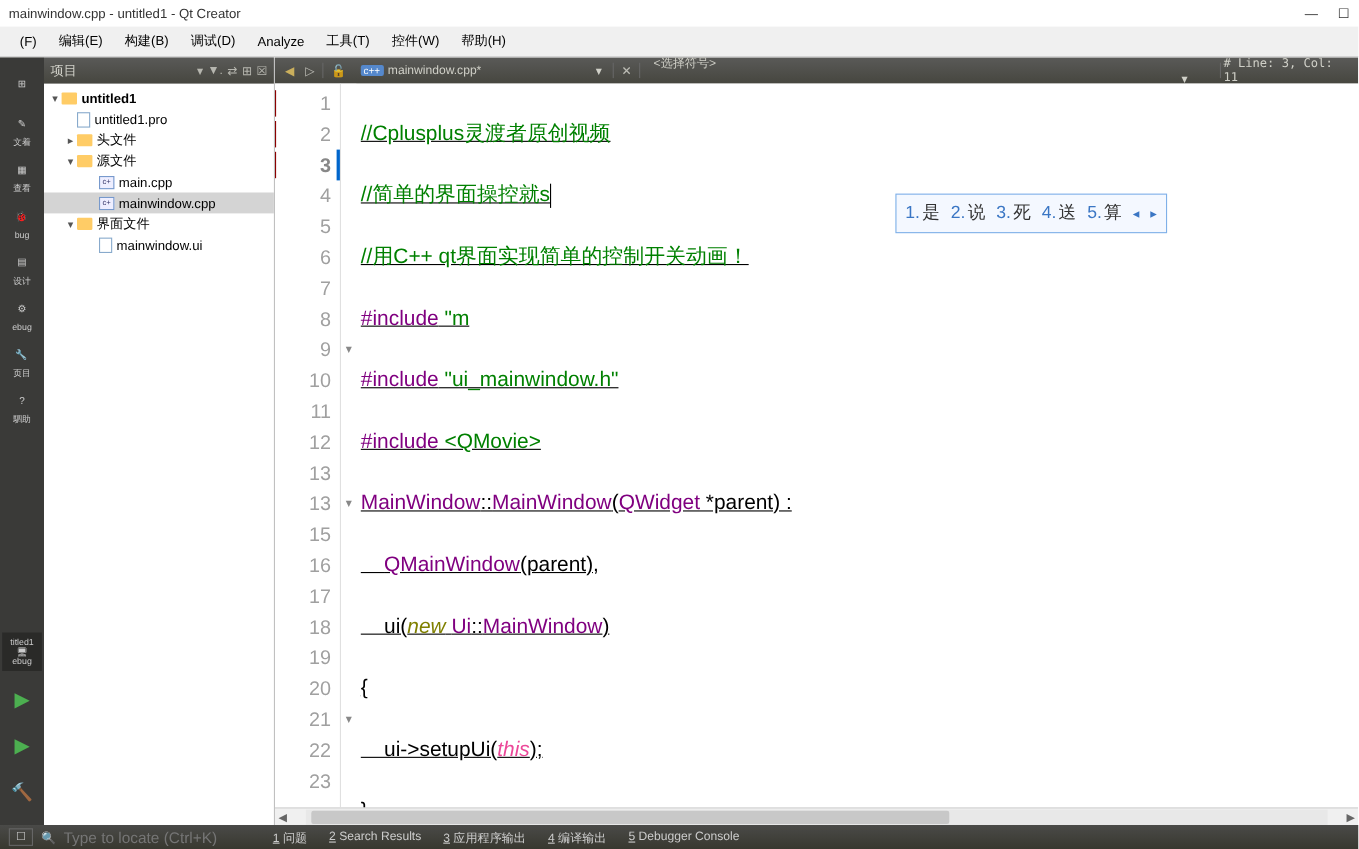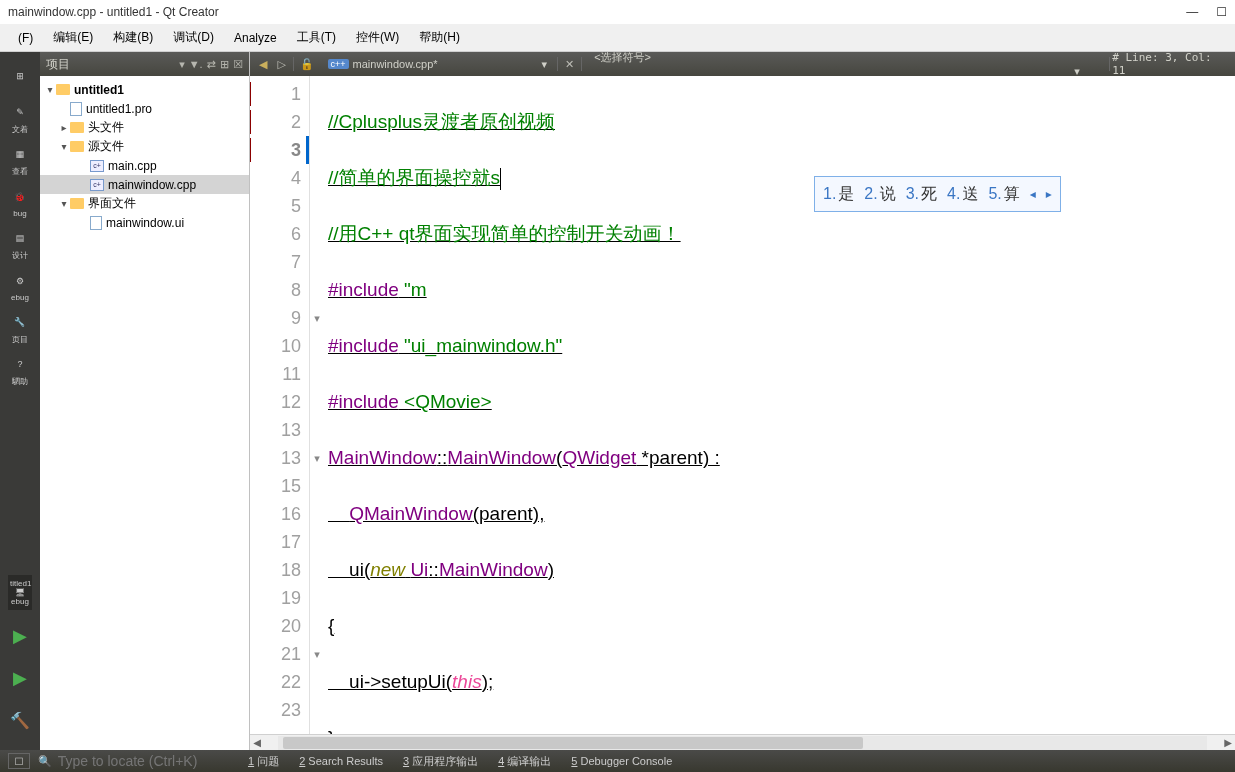--- a/index.html
+++ b/index.html
@@ -15,21 +15,21 @@
 .main { flex: 1; display: flex; overflow: hidden; }
 
 .sidebar-left { width: 40px; background: #3a3a38; display: flex; flex-direction: column; align-items: center; padding-top: 4px; color: #ccc; font-size: 9px; }
 .side-icon { width: 32px; height: 40px; display: flex; flex-direction: column; align-items: center; justify-content: center; margin-bottom: 2px; cursor: pointer; }
 .side-icon .ico { width: 20px; height: 20px; display: flex; align-items: center; justify-content: center; }
 .side-label { font-size: 8px; margin-top: 2px; }
 .sidebar-bottom { margin-top: auto; width: 100%; display: flex; flex-direction: column; align-items: center; padding-bottom: 8px; }
 .run-btn { color: #4caf50; font-size: 18px; }
 .debug-btn { color: #4caf50; font-size: 18px; position: relative; }
 .build-btn { color: #888; font-size: 16px; }
-.target-box { width: 24px; background: #2a2a28; padding: 4px 2px; text-align: center; font-size: 8px; margin-bottom: 6px; }
+.target-box { width: 36px; background: #2a2a28; padding: 4px 2px; text-align: center; font-size: 8px; margin-bottom: 6px; }
 
 .project-panel { width: 210px; background: #fff; border-right: 1px solid #c0c0c0; display: flex; flex-direction: column; }
 .proj-header { height: 24px; background: linear-gradient(#5a5a58, #46463f); color: #d0d0c8; display: flex; align-items: center; padding: 0 6px; font-size: 12px; }
 .proj-header .dd { margin-left: auto; display: flex; gap: 4px; align-items: center; }
 .proj-header .dd span { font-size: 11px; cursor: pointer; opacity: 0.8; }
 .proj-tree { flex: 1; padding: 4px 0; font-size: 12px; }
 .tree-row { display: flex; align-items: center; height: 19px; padding-left: 4px; cursor: pointer; }
 .tree-row.selected { background: #d4d4d4; }
 .tree-chev { width: 12px; text-align: center; font-size: 10px; color: #555; }
 .tree-icon { width: 16px; height: 14px; margin-right: 4px; display: inline-flex; align-items: center; justify-content: center; font-size: 11px; }

